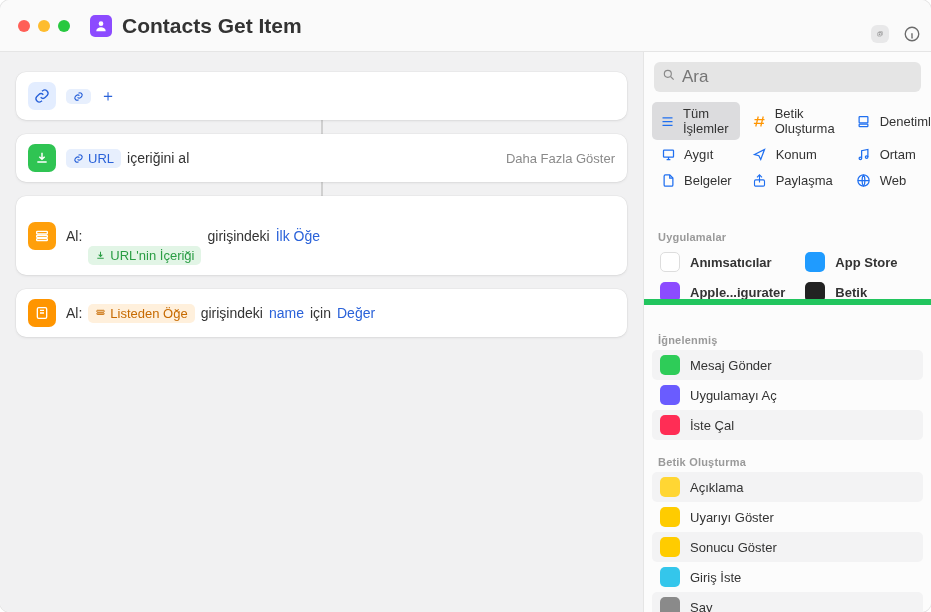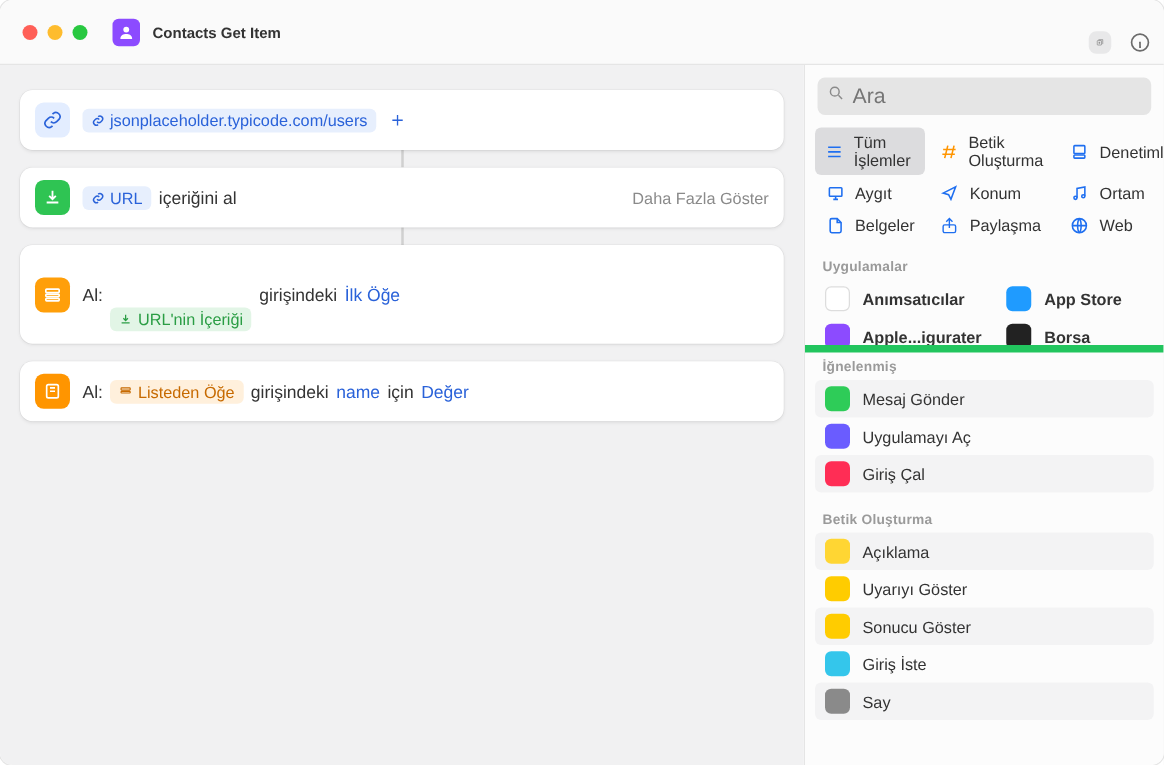--- a/index.html
+++ b/index.html
@@ -6,21 +6,21 @@
 body { background: #fff; width: 931px; height: 612px; overflow: hidden; border-radius: 10px; box-shadow: 0 0 0 1px rgba(0,0,0,0.1); position: relative; }
 
 .titlebar { height: 52px; display: flex; align-items: center; padding: 0 18px; background: #fafafa; border-bottom: 1px solid #e5e5e5; }
 .traffic { display: flex; gap: 8px; margin-right: 20px; }
 .traffic span { width: 12px; height: 12px; border-radius: 50%; }
 .tl-close { background: #ff5f57; }
 .tl-min { background: #febc2e; }
 .tl-max { background: #28c840; }
 .app-icon { width: 22px; height: 22px; background: #8c4bff; border-radius: 5px; display: flex; align-items: center; justify-content: center; margin-right: 10px; }
 .app-icon svg { fill: #fff; }
-.title { font-size: 12px; font-weight: 600; color: #333; flex: 1; }
+.title { font-size: 21px; font-weight: 600; color: #333; flex: 1; }
 .tb-actions { display: flex; gap: 18px; align-items: center; color: #6b6b6b; margin-right: 10px; }
 .tb-actions .ic { width: 18px; height: 18px; display: flex; align-items: center; justify-content: center; }
 
 .main { display: flex; height: calc(100% - 52px); }
 .workflow { flex: 1; background: #f1f1f2; padding: 20px 16px; position: relative; overflow: hidden; }
 .sidebar { width: 288px; background: #fcfcfc; border-left: 1px solid #e5e5e5; display: flex; flex-direction: column; }
 
 .connector { position: absolute; left: 50%; width: 2px; background: #d0d0d0; transform: translateX(-1px); z-index: 0; }
 .conn1 { top: 64px; height: 18px; }
 .conn2 { top: 122px; height: 22px; }
@@ -51,21 +51,21 @@
 
 .search { margin: 10px; position: relative; }
 .search input { width: 100%; padding: 5px 8px 5px 28px; border: none; background: #e5e5e5; border-radius: 6px; font-size: 17px; color: #333; outline: none; }
 .search .sicon { position: absolute; left: 8px; top: 50%; transform: translateY(-50%); color: #8a8a8a; }
 
 .cats { display: grid; grid-template-columns: 1fr 1fr 1fr; padding: 0 8px 10px; gap: 2px 4px; }
 .cat { display: flex; align-items: center; gap: 8px; padding: 4px 8px; border-radius: 5px; font-size: 13px; color: #333; cursor: default; }
 .cat.sel { background: #dcdcde; }
 .cat .cic { width: 16px; height: 16px; display: flex; align-items: center; justify-content: center; }
 
-.section-hd { font-size: 11px; color: #9a9a9a; font-weight: 600; padding: 6px 14px 4px; letter-spacing: 0.2px; }
+.section-hd { font-size: 11px; color: #9a9a9a; font-weight: 600; padding: 6px 14px 4px; letter-spacing: 0.2px; margin-top: 23px; }
 .applist, .plist { padding: 0 8px; }
 .arow { display: flex; align-items: center; gap: 10px; padding: 5px 8px; border-radius: 5px; font-size: 13px; color: #333; }
 .arow.striped:nth-child(odd) { background: #f3f3f4; }
 .appgrid { display: grid; grid-template-columns: 1fr 1fr; padding: 0 8px 6px; gap: 0 4px; }
 .aico { width: 20px; height: 20px; border-radius: 5px; display: flex; align-items: center; justify-content: center; flex-shrink: 0; font-size: 11px; }
 .scroll { overflow-y: auto; flex: 1; }
 
 .apps-cut { max-height: 58px; overflow: hidden; position: relative; border-bottom: 6px solid #22c55e; font-weight: bold; }
 </style>
 </head>
@@ -111,21 +111,20 @@
             <path d="M10 14a5 5 0 0 0 7 0l3-3a5 5 0 0 0-7-7l-1 1"></path>
             <path d="M14 10a5 5 0 0 0-7 0l-3 3a5 5 0 0 0 7 7l1-1"></path>
           </svg>
       </div>
       <div class="card-body">
         <span class="pill">
           <svg viewBox="0 0 24 24" fill="none" stroke="currentColor" stroke-width="2.5">
               <path d="M10 14a5 5 0 0 0 7 0l2-2a5 5 0 0 0-7-7"></path>
               <path d="M14 10a5 5 0 0 0-7 0l-2 2a5 5 0 0 0 7 7"></path>
             </svg>
-          <span>jsonplaceholder.typicode.com/users</span>
         </span>
         <span class="plus-btn">＋</span>
       </div>
     </div>
 
     <div class="card">
       <div class="card-icon ci-green">
         <svg viewBox="0 0 24 24" fill="none" stroke="#fff" stroke-width="2.2">
             <path d="M12 4v10m-4-4 4 4 4-4"></path>
             <path d="M5 18h14"></path>
@@ -309,37 +308,37 @@
           <div class="arow">
             <span class="aico" style="background:#1f9bff;border:none"></span>
             <span>App Store</span>
           </div>
           <div class="arow">
             <span class="aico" style="background:#8c4bff;border:none"></span>
             <span>Apple...igurater</span>
           </div>
           <div class="arow">
             <span class="aico" style="background:#222;border:none"></span>
-            <span>Borsa</span>
+            <span>Betik</span>
           </div>
         </div>
 
       <div class="section-hd">İğnelenmiş</div>
       <div class="plist" id="pinned">
           <div class="arow striped">
             <span class="aico" style="background:#2ecc58;border:none"></span>
             <span>Mesaj Gönder</span>
           </div>
           <div class="arow striped">
             <span class="aico" style="background:#6a5cff;border:none"></span>
             <span>Uygulamayı Aç</span>
           </div>
           <div class="arow striped">
             <span class="aico" style="background:#ff2d55;border:none"></span>
-            <span>Giriş Çal</span>
+            <span>İste Çal</span>
           </div>
         </div>
 
       <div class="section-hd" style="margin-top:10px">Betik Oluşturma</div>
       <div class="plist" id="scripting">
           <div class="arow striped">
             <span class="aico" style="background:#ffd633;border:none"></span>
             <span>Açıklama</span>
           </div>
           <div class="arow striped">

